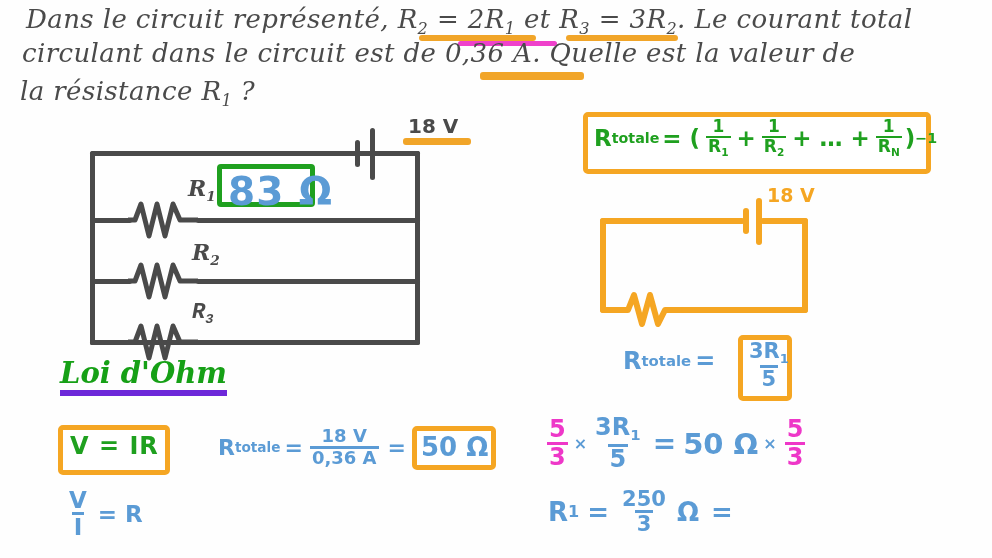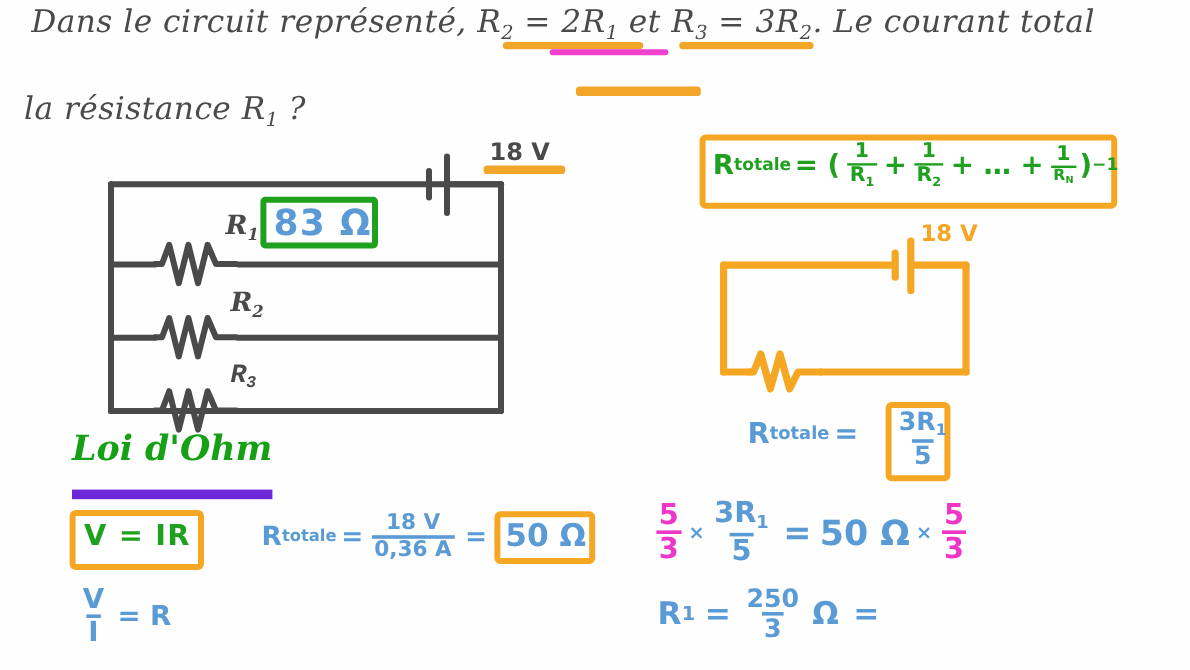--- a/index.html
+++ b/index.html
@@ -112,38 +112,41 @@
     vertical-align: middle;
     line-height: 1.05;
     margin: 0 3px;
   }
   .frac .num { padding: 0 2px; }
   .frac .den { padding: 0 2px; border-top: 3px solid currentColor; }
   .frac.thin .den { border-top-width: 2.5px; }
 
   .inl { display: inline-flex; align-items: center; }
   .u-green {
-    border-bottom: 8px solid #6d28d9;
-    padding-bottom: 18px;
+    border-bottom: 6px solid #6d28d9;
+    padding-bottom: 0;
   }
 </style>
 </head>
 <body>
 
 <div id="stage">
 
   <div class="abs hw q-line" style="left:26px; top:6px;">
     <span>Dans le circuit représenté, </span><span>R</span><span class="sub">2</span><span> = 2R</span><span class="sub">1</span><span> et R</span><span class="sub">3</span><span> = 3R</span><span class="sub">2</span><span>. Le courant total</span>
   </div>
 
   <div class="hl hl-orange" style="left:419px; top:35px; width:117px;"></div>
   <div class="hl hl-magenta" style="left:458px; top:41px; width:99px;"></div>
 
   <div class="hl hl-orange" style="left:566px; top:35px; width:112px;"></div>
 
+  <div class="abs hw q-line" style="left:22px; top:40px;">
+    <span>circulant dans le circuit est de 0,36 A. Quelle est la valeur de</span>
+  </div>
 
   <div class="hl hl-orange" style="left:480px; top:72px; width:104px; height:8px;"></div>
 
   <div class="abs hw q-line" style="left:20px; top:78px;">
     <span>la résistance R</span><span class="sub">1</span><span> ?</span>
   </div>
 
   <div class="abs" style="left:70px; top:118px; width:420px; height:240px;">
 
     <div class="wire" style="left:20px; top:33px; width:330px; height:5px;"></div>
@@ -182,21 +185,21 @@
     <div class="wire" style="left:20px; top:222px; width:42px; height:5px;"></div>
     <svg class="abs" style="left:58px; top:204px;" width="70" height="42" viewBox="0 0 70 42">
       <polyline points="0,20 7,20 13,4 21,36 29,4 37,36 45,4 52,20 70,20" fill="none" stroke="#4a4a4a" stroke-width="5" stroke-linejoin="round" stroke-linecap="round"></polyline>
     </svg>
     <div class="abs lbl-dark" style="left:122px; top:182px; font-size:22px;font-family:Liberation Mono, monospace;">
       <span>R</span><span class="sub">3</span>
     </div>
   </div>
 
   <div class="box-green" style="left:217px; top:164px; width:98px; height:43px;"></div>
-  <div class="abs blue" style="left:228px; top:169px; font-size:30px; letter-spacing:1px;">
+  <div class="abs blue" style="left:228px; top:169px; font-size:39px; letter-spacing:1px;">
     <span>83 Ω</span>
   </div>
 
   <div class="box-orange" style="left:583px; top:112px; width:348px; height:62px;"></div>
   <div class="abs green" style="left:594px; top:118px; font-size:23px;">
     <span class="inl">
       <span>R</span>
         <span class="sub">totale</span>
       <span style="margin:0 3px;">= (</span>
       <span class="frac thin">
@@ -204,21 +207,21 @@
         <span class="den" style="font-size:17px;"><span>R</span><span class="sub">1</span></span>
       </span>
       <span style="margin:0 3px;">+</span>
       <span class="frac thin">
         <span class="num" style="font-size:17px;">1</span>
         <span class="den" style="font-size:17px;"><span>R</span><span class="sub">2</span></span>
       </span>
       <span style="margin:0 3px;">+ … +</span>
       <span class="frac thin">
         <span class="num" style="font-size:17px;">1</span>
-        <span class="den" style="font-size:13px;"><span>R</span><span class="sub">N</span></span>
+        <span class="den" style="font-size:17px;"><span>R</span><span class="sub">N</span></span>
       </span>
       <span>)</span>
         <span class="sup">−1</span>
     </span>
   </div>
 
   <div class="abs" style="left:595px; top:190px; width:240px; height:140px;">
     <div class="wire-o" style="left:5px; top:28px; width:145px; height:6px;"></div>
     <div class="wire-o" style="left:148px; top:18px; width:6px; height:26px;"></div>
     <div class="wire-o" style="left:161px; top:8px; width:6px; height:47px;"></div>

